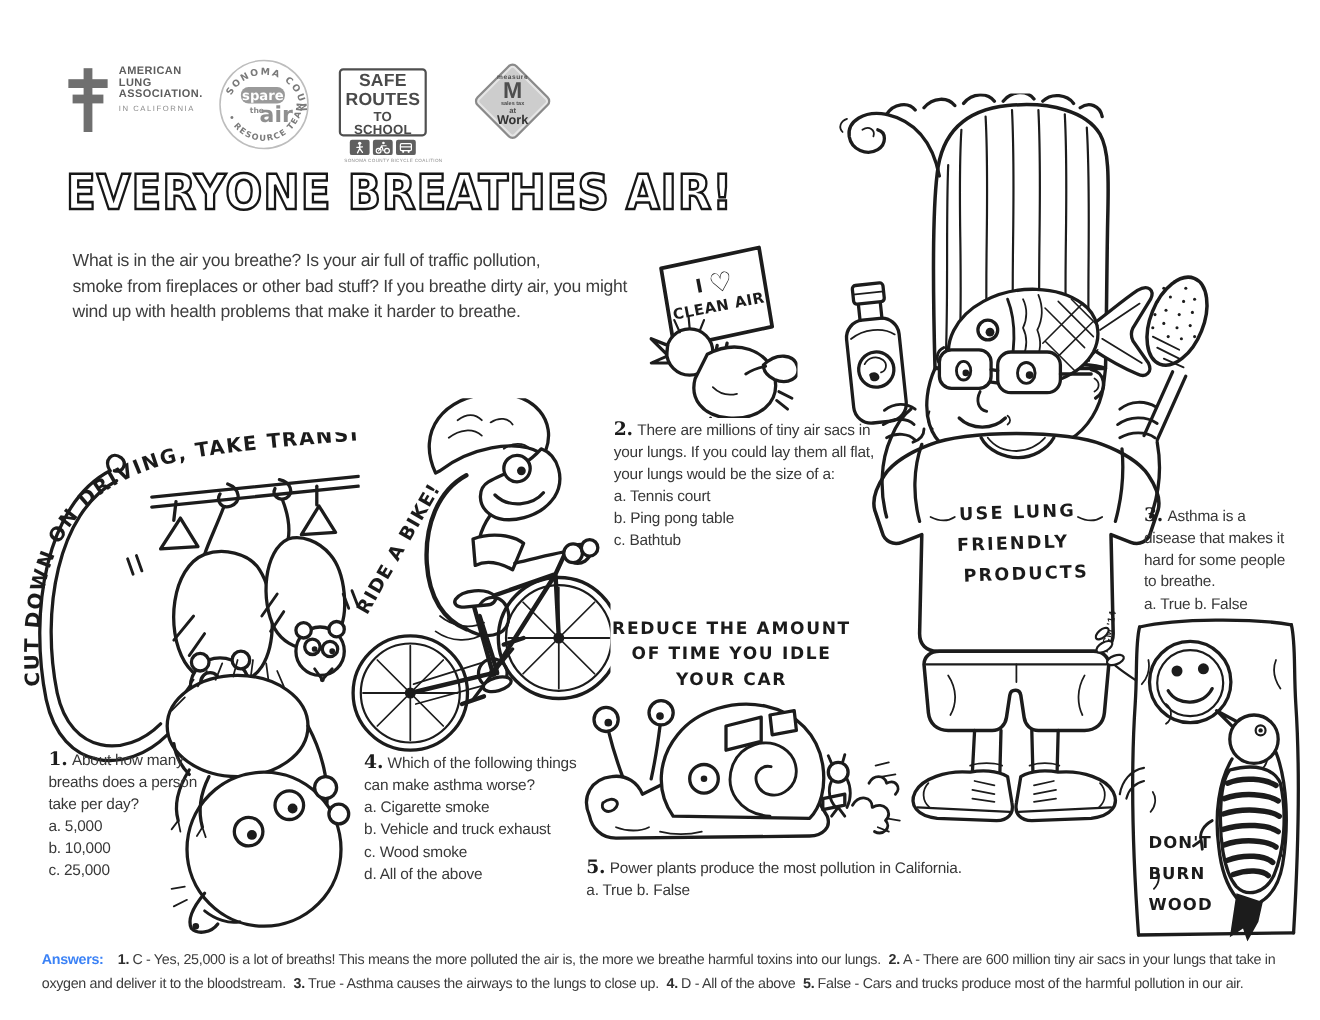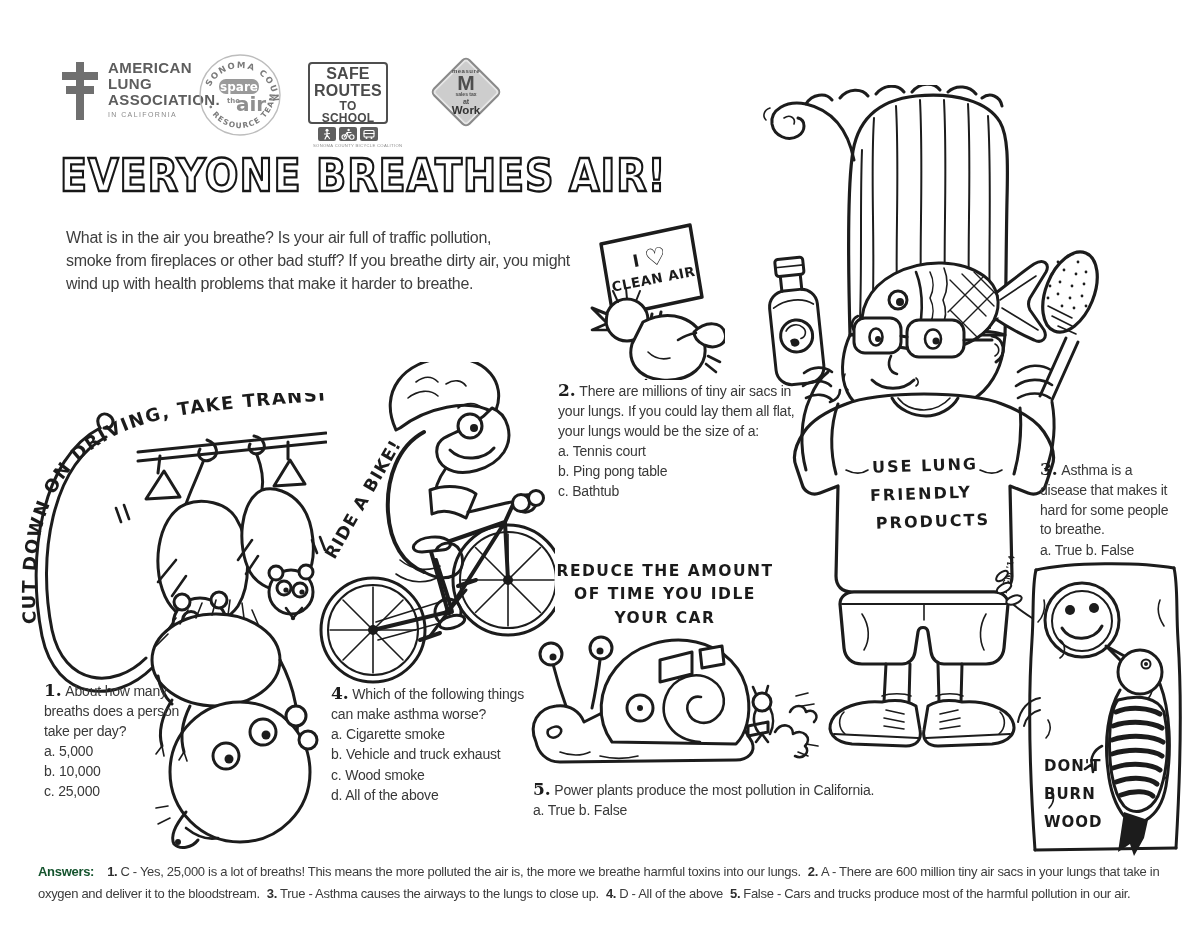--- a/index.html
+++ b/index.html
@@ -18,21 +18,21 @@
   .w4{stroke-width:4;}
   .blk{fill:#1c1c1c;stroke:none;}
 
   
   .hand{font-family:"DejaVu Sans",sans-serif;font-weight:700;color:#1b1b1b;}
   .svghand{font-family:"DejaVu Sans",sans-serif;font-weight:700;fill:#1b1b1b;letter-spacing:1.5px;font-size:18px;}
 
   
   .logo-ala{left:62px;top:60px;display:flex;gap:10px;align-items:flex-start;}
   .ala-text{line-height:1.05;color:#5d5d5d;}
-  .ala-text .big{font-weight:700;font-size:15px;letter-spacing:.4px;}
+  .ala-text .big{font-weight:700;font-size:10px;letter-spacing:.4px;}
   .ala-text .small{font-size:7px;letter-spacing:1.4px;color:#8a8a8a;margin-top:4px;}
   .logo-sta{left:198px;top:53px;width:84px;height:84px;}
   .logo-srs{left:308px;top:62px;width:80px;height:62px;border:2.5px solid #4f4f4f;border-radius:4px;
             background:#fff;padding:2px 3px;text-align:center;color:#4a4a4a;}
   .srs-l1{font-weight:800;font-size:16px;letter-spacing:.2px;line-height:1.05;}
   .srs-l2{font-weight:800;font-size:12px;letter-spacing:.2px;line-height:1.05;}
   .srs-icons{display:flex;justify-content:center;gap:3px;margin-top:2px;}
   .srs-box{width:18px;height:14px;background:#5f5f5f;border-radius:2px;display:flex;align-items:center;justify-content:center;}
   .srs-sub{font-size:4.2px;letter-spacing:.3px;color:#8b8b8b;margin-top:2px;white-space:nowrap;}
   .logo-mm{left:428px;top:54px;width:76px;height:76px;display:flex;align-items:center;justify-content:center;}
@@ -55,21 +55,21 @@
   .intro p{margin:0 0 21px 0;white-space:pre-line;}
   .intro .b{font-weight:700;color:#343434;}
 
   
   .q{font-size:14px;line-height:19.8px;letter-spacing:-.2px;color:#383838;}
   .qnum{font-family:"DejaVu Serif",serif;font-weight:700;font-size:17px;color:#1c1c1c;margin-right:4px;}
   .opt{margin-top:.5px;}
 
   
   .answers{left:38px;top:861px;width:1140px;font-size:13px;line-height:21.5px;letter-spacing:-.3px;color:#3c3c3c;}
-  .ans-label{font-weight:700;color:#14532d;margin-right:6px;}
+  .ans-label{font-weight:700;color:#3b82f6;margin-right:6px;}
   .ans-num{font-weight:700;color:#2e2e2e;margin-left:7px;margin-right:3px;}
 
   
   .cap-ride{left:338px;top:542px;transform:rotate(-60deg);transform-origin:left bottom;
             font-size:17px;letter-spacing:1px;white-space:nowrap;}
   .cap-idle{left:550px;top:560px;width:230px;text-align:center;font-size:15.5px;letter-spacing:1.5px;line-height:1.5;}
   .cap-shirt{left:862px;top:452px;width:128px;text-align:center;font-size:16px;letter-spacing:2px;
              line-height:1.75;transform:rotate(-2deg);}
   .cap-shirt .l2{margin-left:-10px;}
   .cap-shirt .l3{margin-left:12px;}

